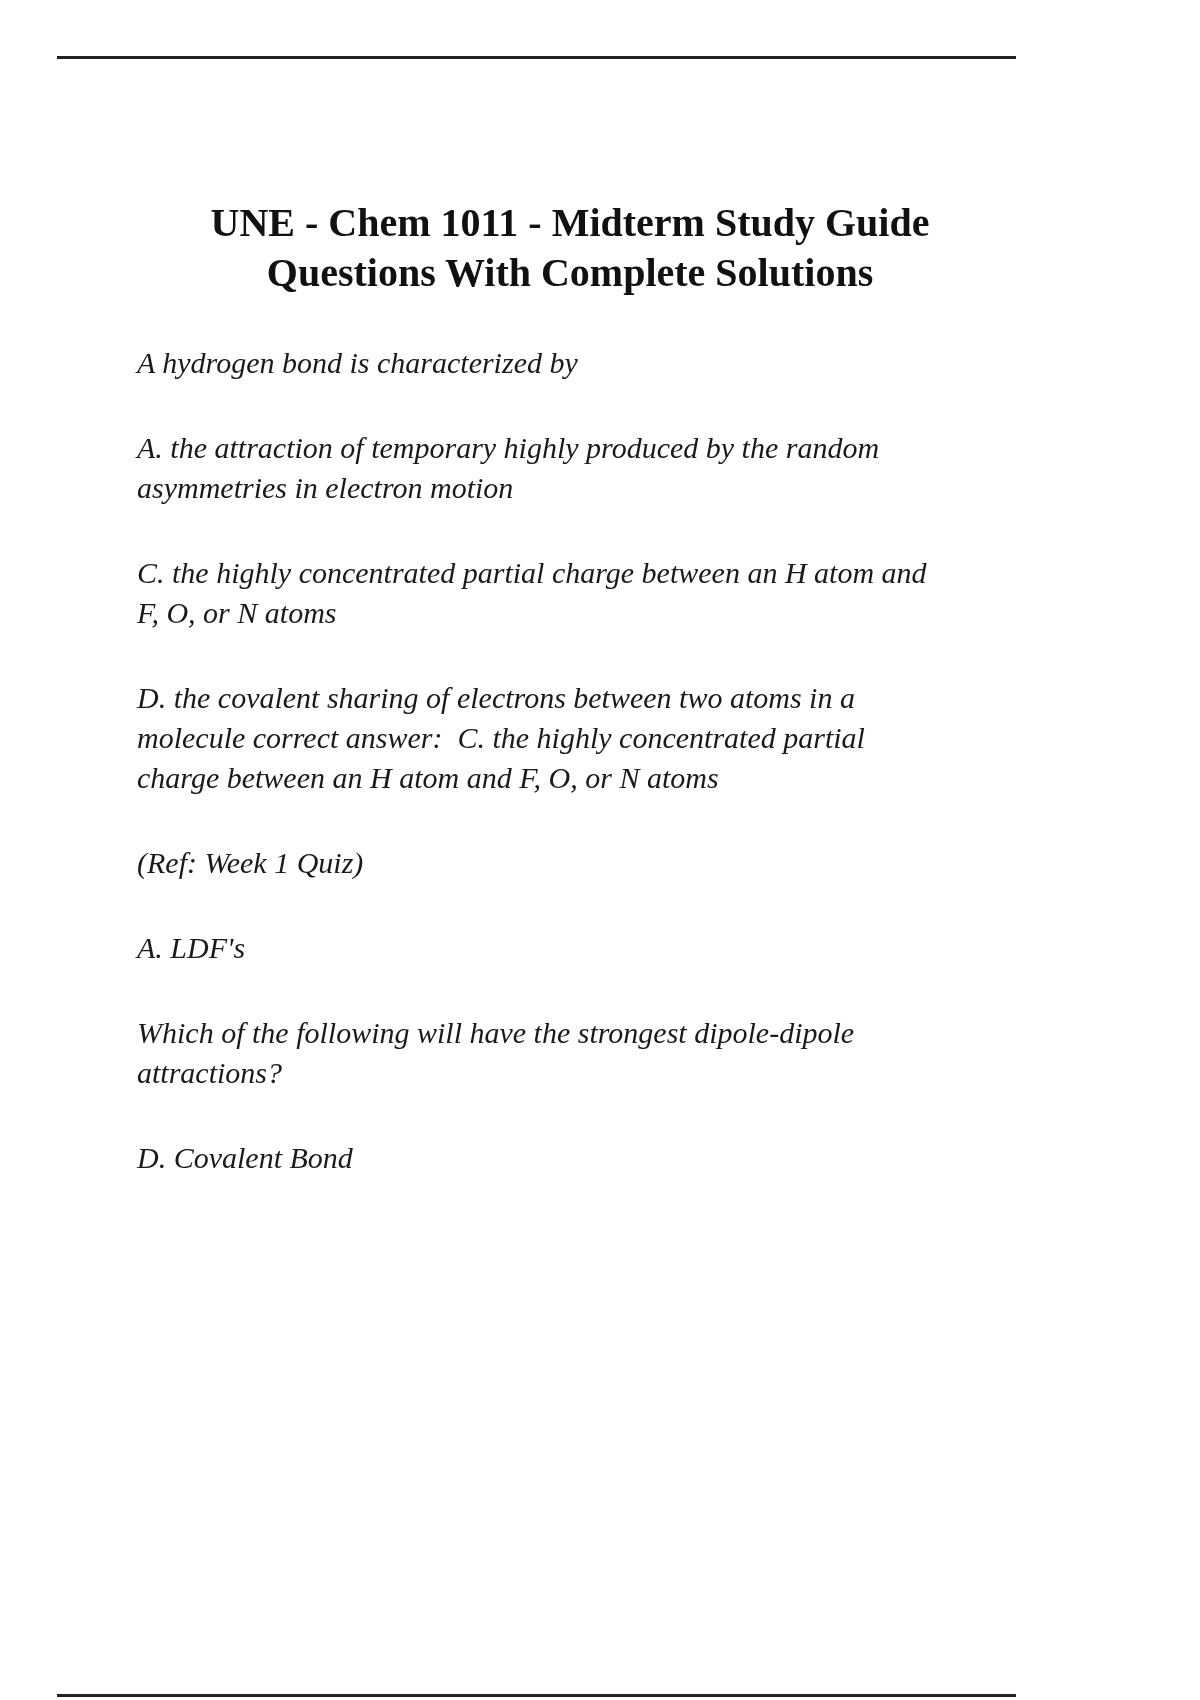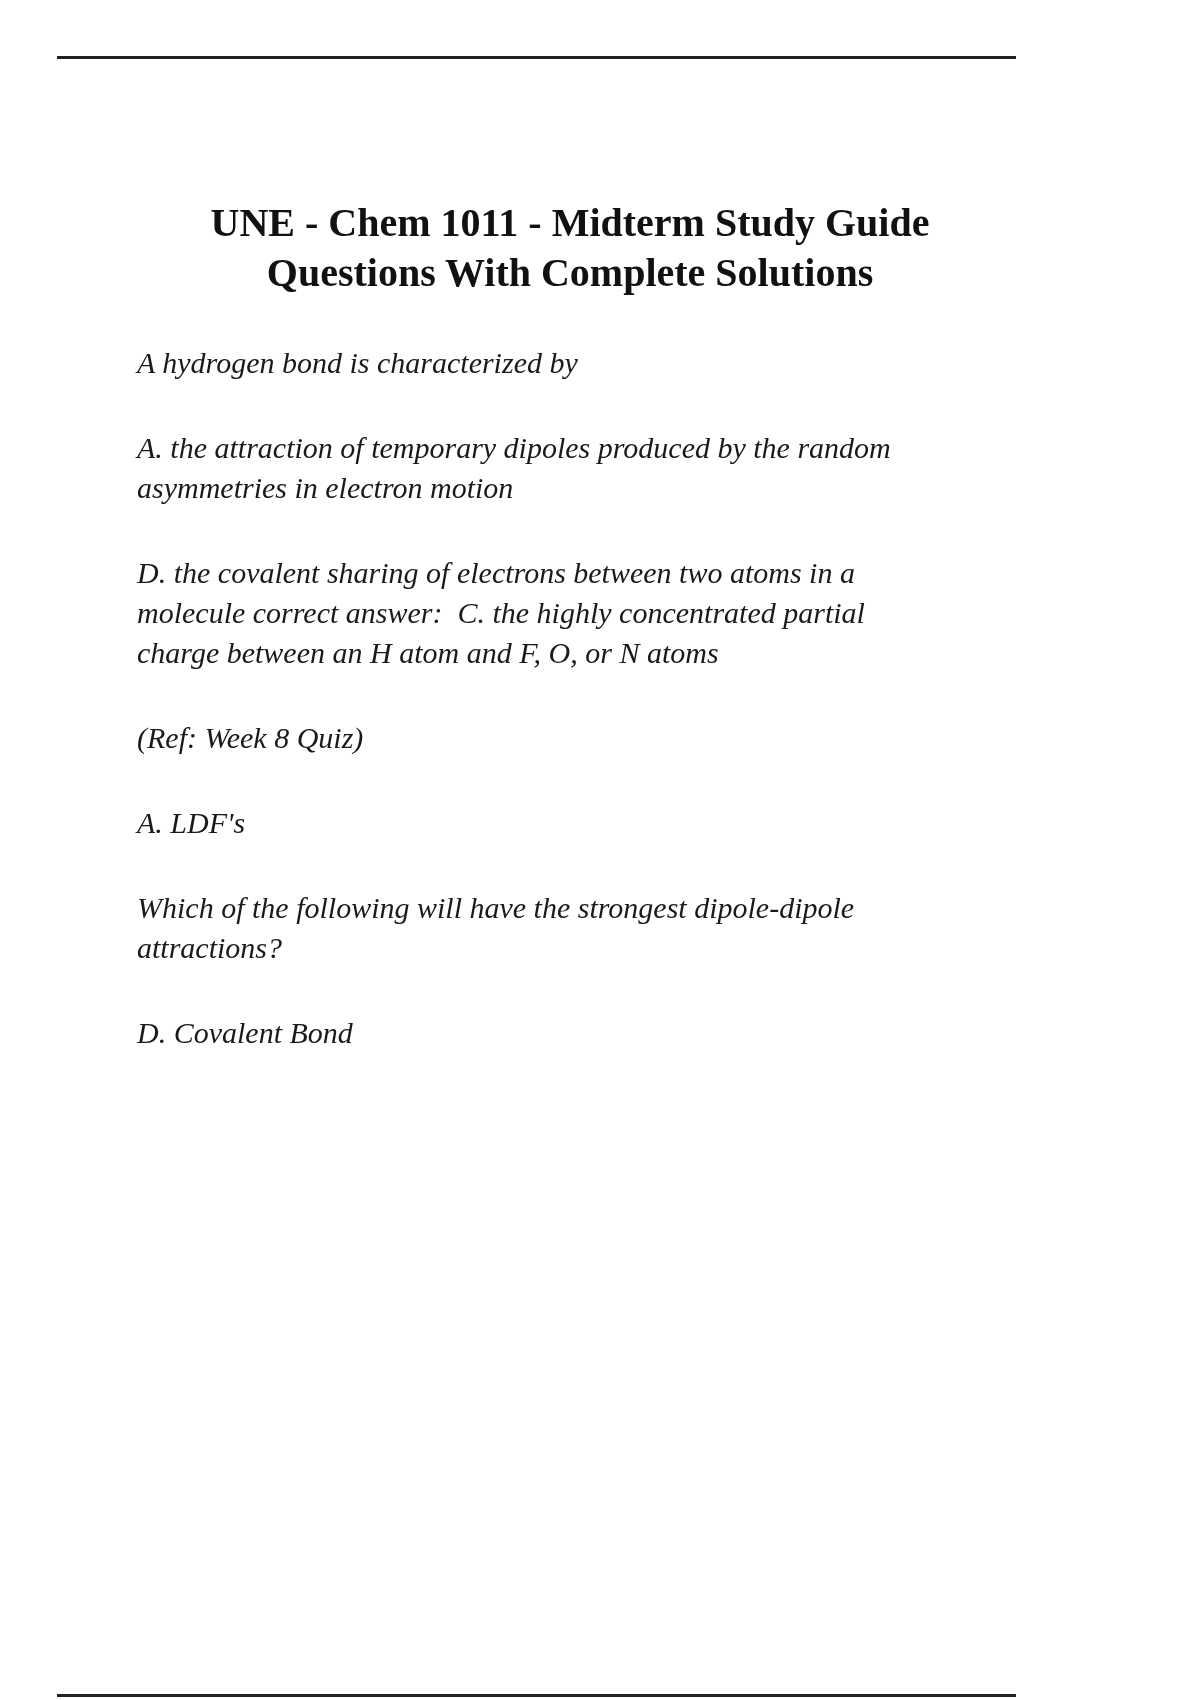--- a/index.html
+++ b/index.html
@@ -55,30 +55,32 @@
 
 <div class="page">
   <div class="rule rule-top"></div>
 
   <div class="content">
     <h1 class="doc-title">UNE - Chem 1011 - Midterm Study Guide
 Questions With Complete Solutions</h1>
 
     <p class="para">A hydrogen bond is characterized by</p>
 
-    <p class="para">A. the attraction of temporary dipoles produced by the random
+    <p class="para">A. the attraction of temporary highly produced by the random
 asymmetries in electron motion</p>
 
 
+    <p class="para">C. the highly concentrated partial charge between an H atom and
+F, O, or N atoms</p>
 
     <p class="para">D. the covalent sharing of electrons between two atoms in a
 molecule correct answer:  C. the highly concentrated partial
 charge between an H atom and F, O, or N atoms</p>
 
-    <p class="para">(Ref: Week 8 Quiz)</p>
+    <p class="para">(Ref: Week 1 Quiz)</p>
 
     <p class="para">A. LDF's</p>
 
 
     <p class="para">Which of the following will have the strongest dipole-dipole
 attractions?</p>
 
     <p class="para">D. Covalent Bond</p>
   </div>
 

